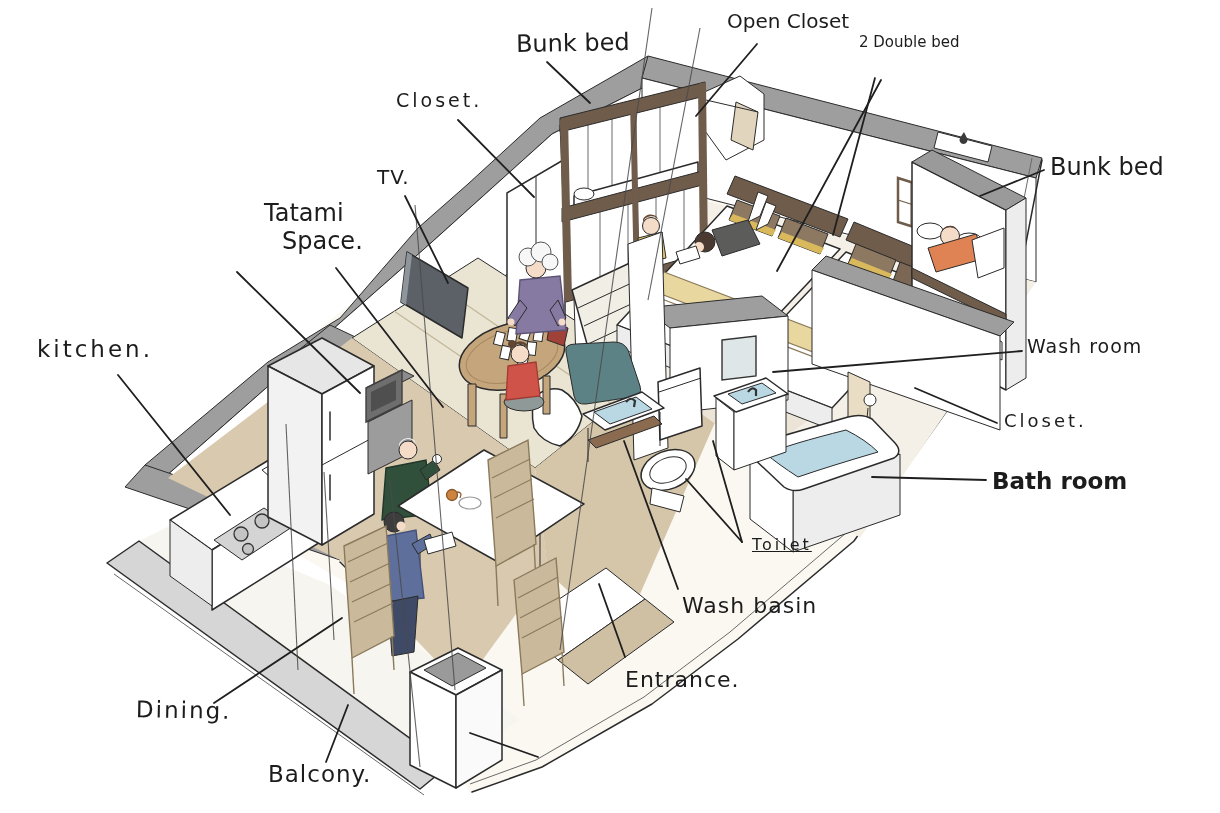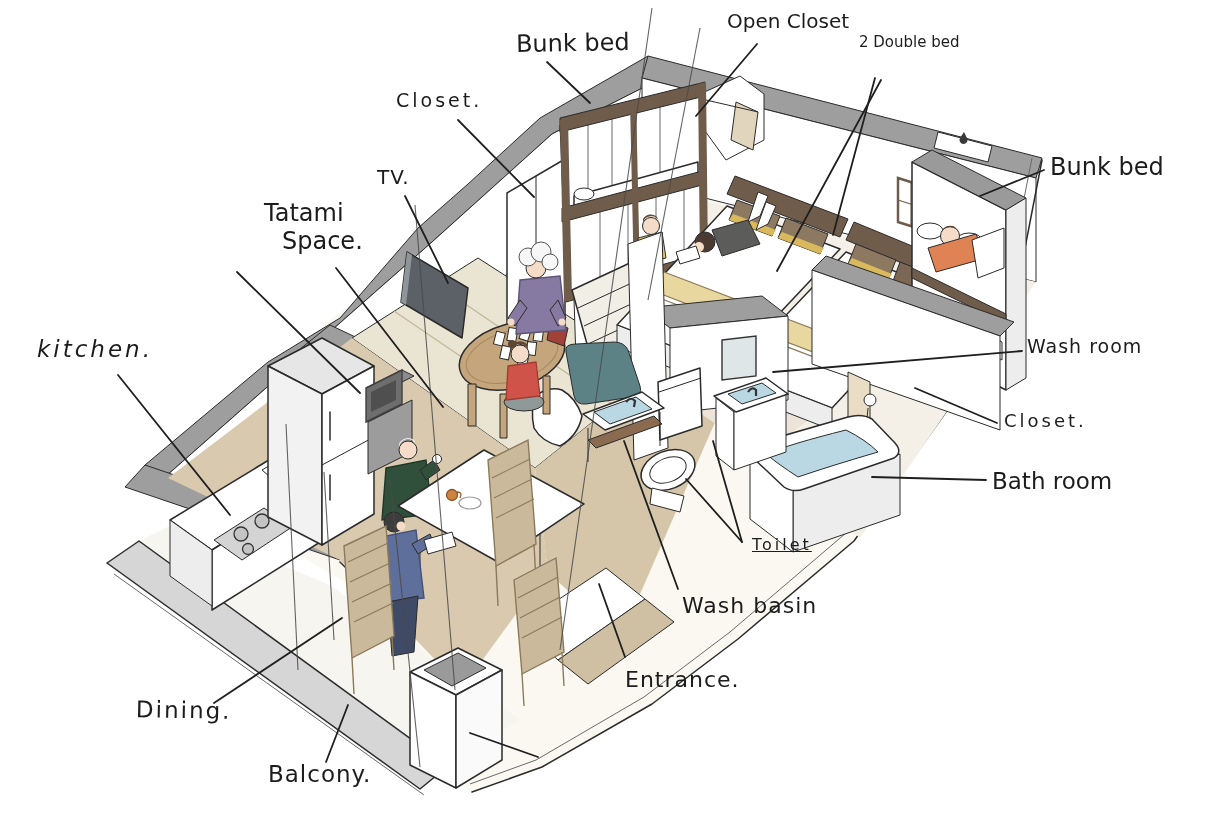--- a/index.html
+++ b/index.html
@@ -402,24 +402,24 @@
     <line x1="538" y1="757" x2="470" y2="733"></line>
   </g>
 </svg>
 
   <div class="lbl" style="left:516px;top:30px;font-size:24px;transform:rotate(-1deg);"><span>Bunk bed</span></div>
   <div class="lbl" style="left:727px;top:10px;font-size:20px;"><span>Open Closet</span></div>
   <div class="lbl" style="left:852px;top:34px;font-size:15px;margin-left:7px;"><span>2 Double bed</span></div>
   <div class="lbl" style="left:396px;top:90px;font-size:19px;letter-spacing:3px;"><span>Closet.</span></div>
   <div class="lbl" style="left:377px;top:166px;font-size:20px;letter-spacing:1px;"><span>TV.</span></div>
   <div class="lbl" style="left:264px;top:200px;font-size:24px;"><span>Tatami</span><span class="l2" style="margin-left:18px;">Space.</span></div>
-  <div class="lbl" style="left:37px;top:336px;font-size:23px;letter-spacing:3px;font-style:italic;"><span>kitchen.</span></div>
+  <div class="lbl" style="left:37px;top:336px;font-size:23px;letter-spacing:3px;"><span>kitchen.</span></div>
   <div class="lbl" style="left:1050px;top:154px;font-size:24px;"><span>Bunk bed</span></div>
   <div class="lbl" style="left:1027px;top:336px;font-size:19px;letter-spacing:1px;"><span>Wash room</span></div>
   <div class="lbl" style="left:1004px;top:411px;font-size:18px;letter-spacing:3px;"><span>Closet.</span></div>
-  <div class="lbl" style="left:992px;top:468px;font-size:23px;"><span>Bath room</span></div>
+  <div class="lbl" style="left:992px;top:468px;font-size:23px;font-weight:bold;"><span>Bath room</span></div>
   <div class="lbl" style="left:752px;top:536px;font-size:16px;letter-spacing:3px;text-decoration:underline;"><span>Toilet</span></div>
   <div class="lbl" style="left:682px;top:593px;font-size:22px;letter-spacing:1px;"><span>Wash basin</span></div>
   <div class="lbl" style="left:625px;top:667px;font-size:22px;letter-spacing:1px;"><span>Entrance.</span></div>
   <div class="lbl" style="left:136px;top:697px;font-size:23px;letter-spacing:2px;transform:rotate(1deg);"><span>Dining.</span></div>
   <div class="lbl" style="left:268px;top:761px;font-size:23px;letter-spacing:1px;"><span>Balcony.</span></div>
 
 </div>
 
 </body></html>

